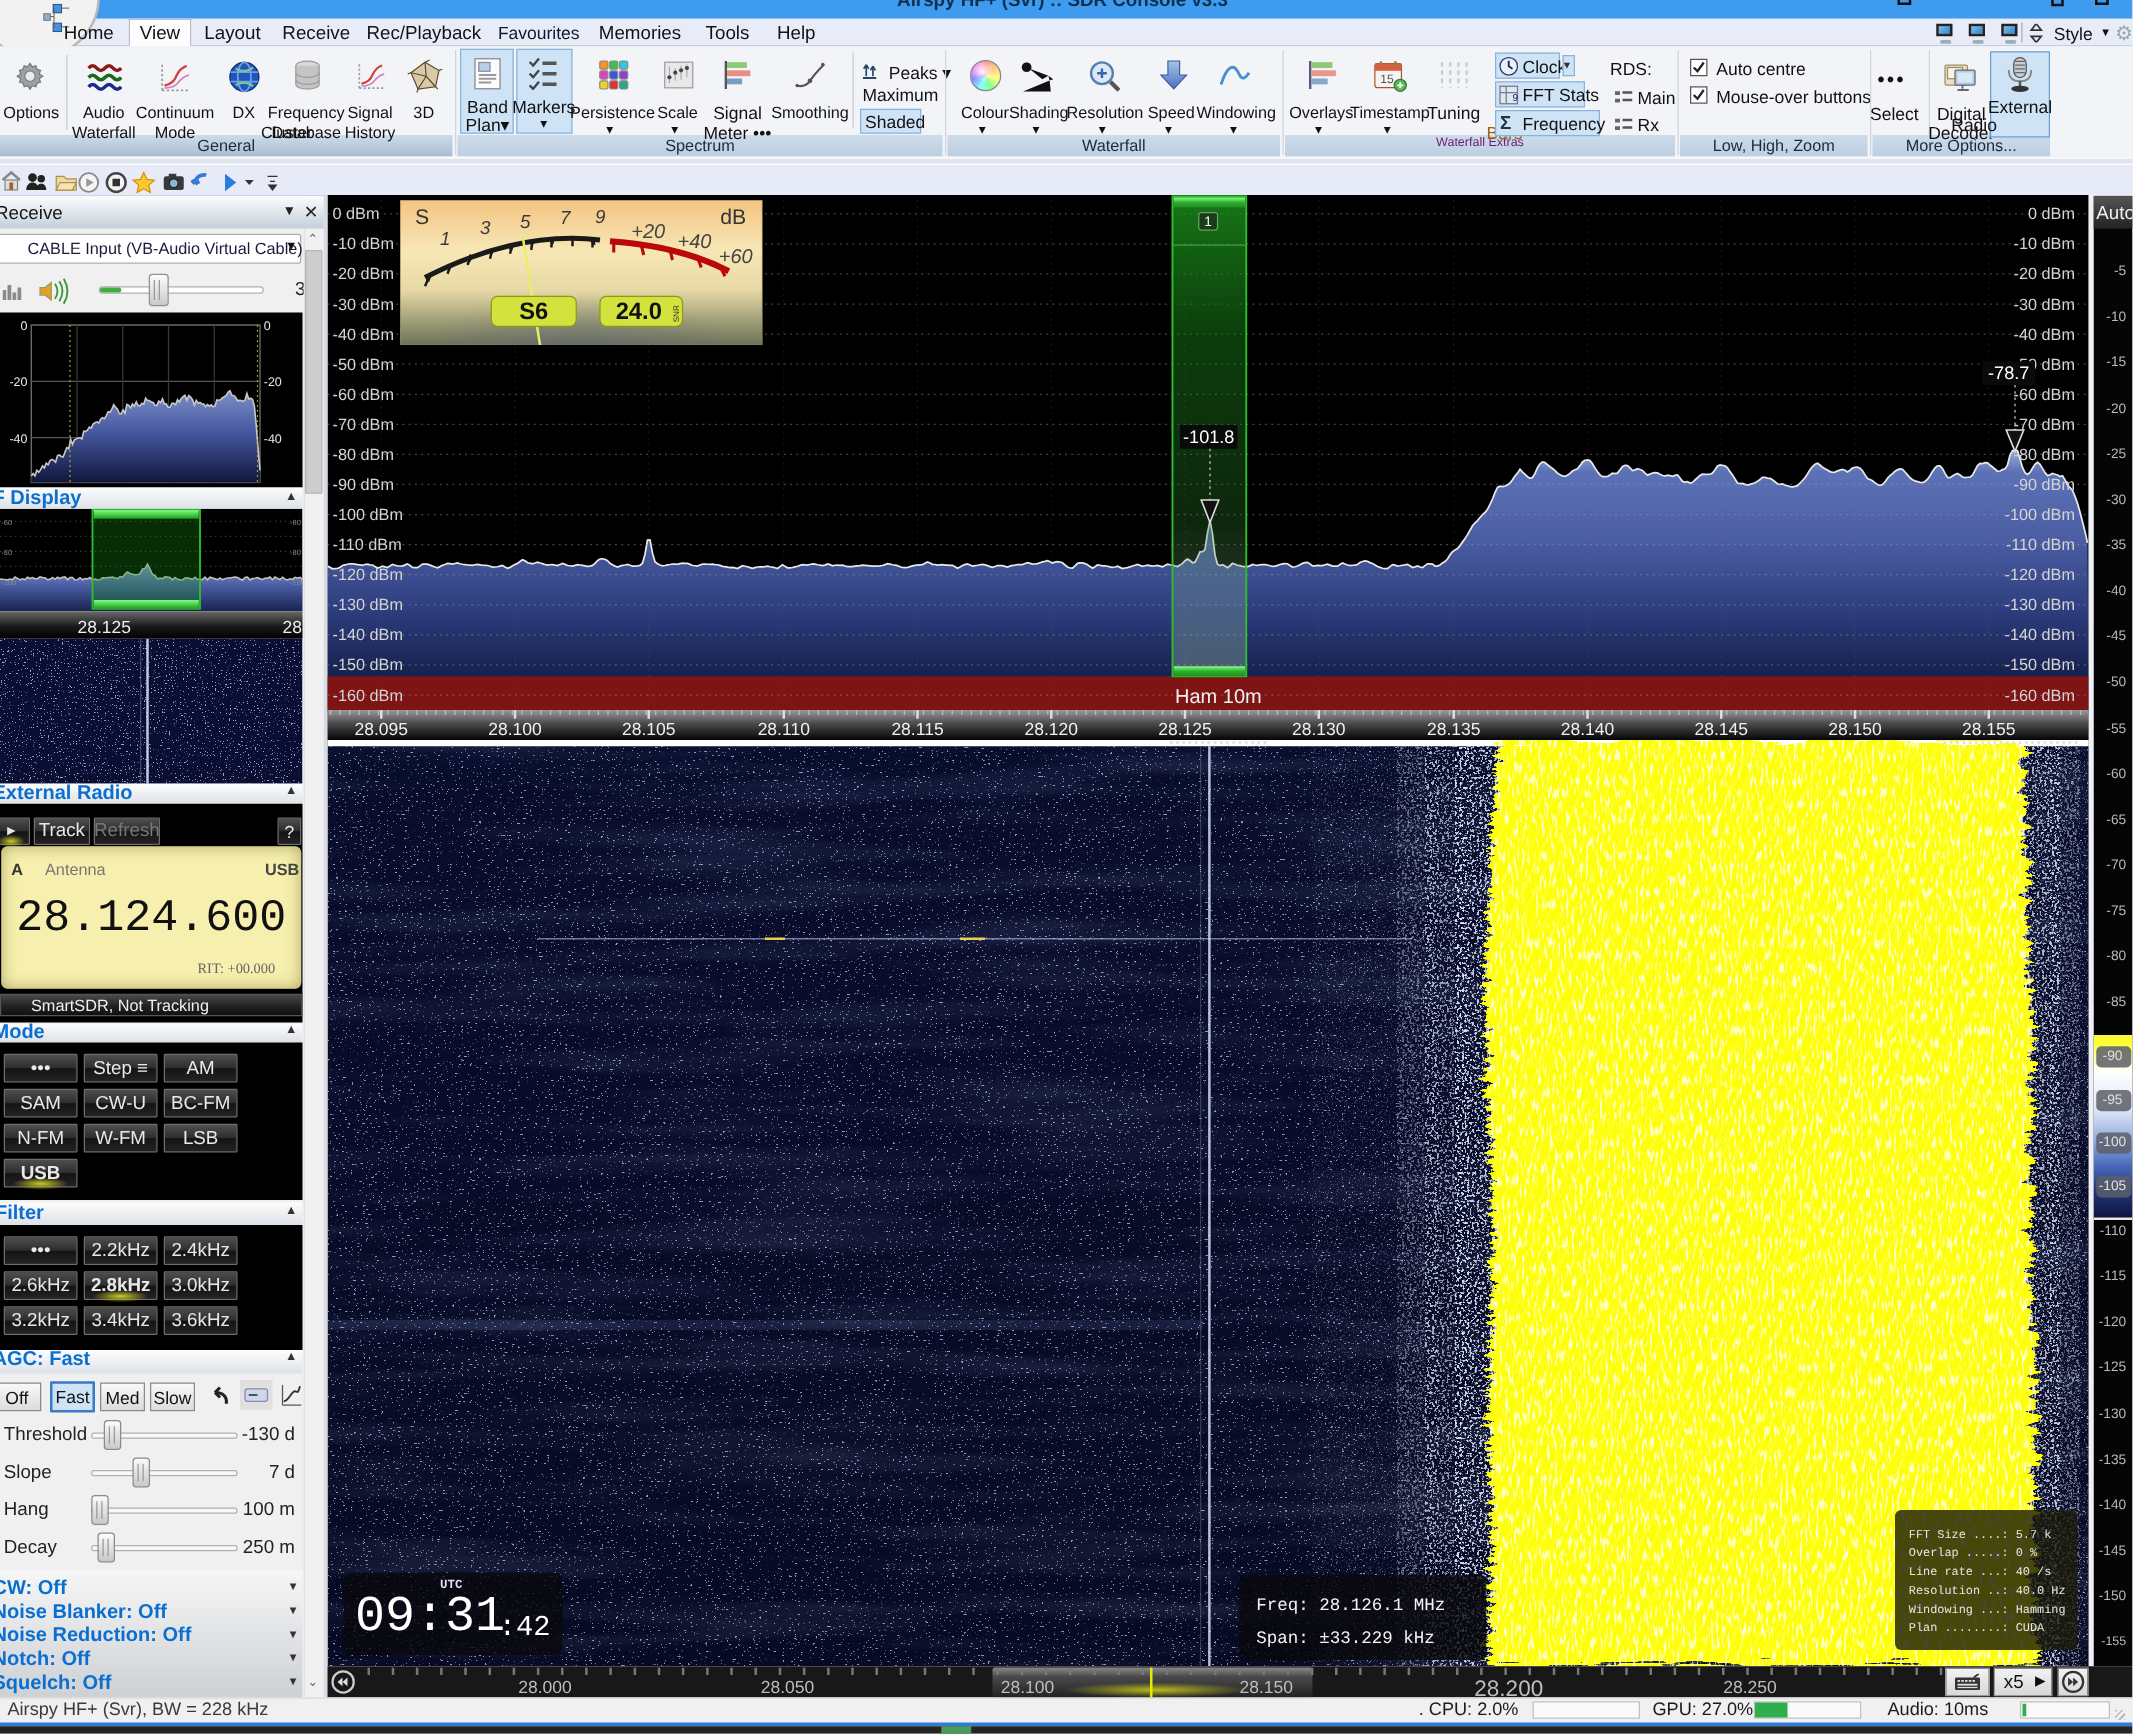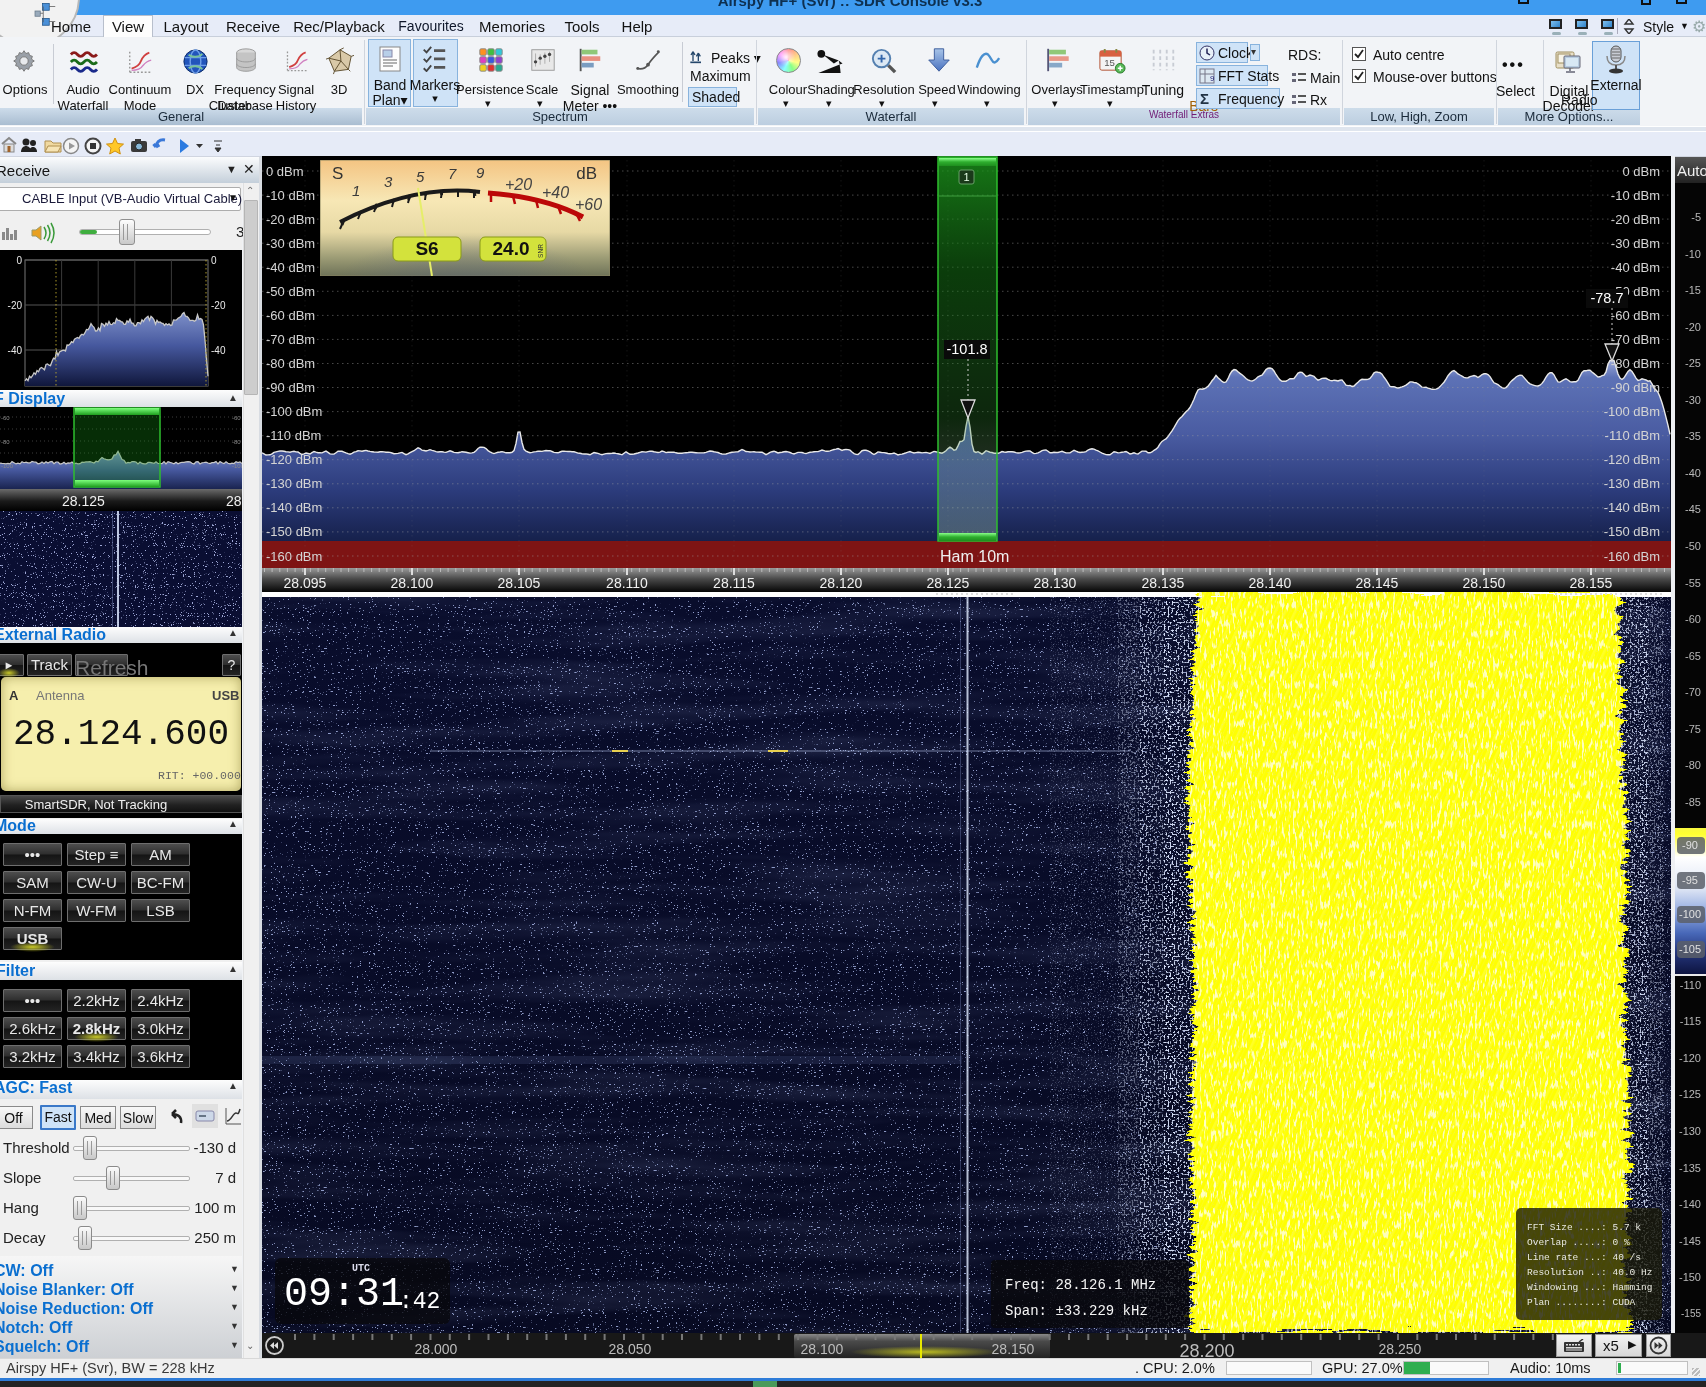--- a/index.html
+++ b/index.html
@@ -426,29 +426,29 @@
 <div class="abs" style="left:0;top:627px;width:242px;height:16px;background:linear-gradient(#fdfdfd,#dde1e6)"></div>
 <div class="lbl" style="left:-6px;top:626px;font-size:16px;font-weight:bold;color:#0a6fd0">External Radio</div>
 <div class="lbl" style="left:228px;top:627px;font-size:10px;color:#333">▲</div>
 <div class="abs" style="left:0;top:643px;width:242px;height:175px;background:#000"></div>
 <div class="abs" style="left:-6px;top:654px;width:30px;height:22px;background:linear-gradient(#4e4e4e,#2e2e2e 48%,#141414 52%,#232323);border:1px solid #6e6e6e;border-radius:1px"></div>
 <div class="abs" style="left:-2.4000000000000004px;top:668px;width:22.8px;height:10px;background:radial-gradient(ellipse at center,rgba(210,210,40,0.95),rgba(210,210,40,0) 70%)"></div>
 <div class="lbl" style="left:-6px;top:658.675px;width:30px;text-align:center;font-size:11px;font-weight:normal;color:#e8e8e8">►</div>
 <div class="abs" style="left:27px;top:654px;width:45px;height:22px;background:linear-gradient(#4e4e4e,#2e2e2e 48%,#141414 52%,#232323);border:1px solid #6e6e6e;border-radius:1px"></div>
 <div class="lbl" style="left:27px;top:656.375px;width:45px;text-align:center;font-size:15px;font-weight:normal;color:#e8e8e8">Track</div>
 <div class="abs" style="left:75px;top:654px;width:53px;height:22px;background:linear-gradient(#4e4e4e,#2e2e2e 48%,#141414 52%,#232323);border:1px solid #6e6e6e;border-radius:1px"></div>
-<div class="lbl" style="left:75px;top:656.375px;width:53px;text-align:center;font-size:21px;font-weight:normal;color:#777">Refresh</div>
+<div class="lbl" style="left:75px;top:656.375px;width:53px;text-align:center;font-size:15px;font-weight:normal;color:#777">Refresh</div>
 <div class="abs" style="left:222px;top:654px;width:19px;height:22px;background:linear-gradient(#4e4e4e,#2e2e2e 48%,#141414 52%,#232323);border:1px solid #6e6e6e;border-radius:1px"></div>
 <div class="lbl" style="left:222px;top:656.95px;width:19px;text-align:center;font-size:14px;font-weight:normal;color:#e8e8e8">?</div>
 <div class="abs" style="left:1px;top:677px;width:240px;height:114px;background:#f6efad;border-radius:5px;box-shadow:inset 0 0 12px rgba(120,110,40,0.55)"></div>
 <div class="lbl" style="left:9px;top:688px;font-size:13px;font-weight:bold;color:#333">A</div>
 <div class="lbl" style="left:36px;top:688px;font-size:13px;color:#777">Antenna</div>
 <div class="lbl" style="left:212px;top:688px;font-size:13px;font-weight:bold;color:#444">USB</div>
 <div class="lbl" style="left:13px;top:714px;font-size:36px;color:#111;font-family:'Liberation Mono',monospace">28.124.600</div>
-<div class="lbl" style="left:158px;top:769px;font-size:11.5px;color:#666;font-family:Liberation Mono, monospace">RIT: +00.000</div>
+<div class="lbl" style="left:158px;top:769px;font-size:11.5px;color:#666;font-family:Liberation Serif, serif">RIT: +00.000</div>
 <div class="abs" style="left:0;top:795px;width:242px;height:18px;background:linear-gradient(#4a4a4a,#222 55%,#111);border:1px solid #555"></div>
 <div class="lbl" style="left:0px;top:797px;width:192px;text-align:center;font-size:13px;color:#f0f0f0">SmartSDR, Not Tracking</div>
 <div class="abs" style="left:0;top:819px;width:242px;height:15px;background:linear-gradient(#fdfdfd,#dde1e6)"></div>
 <div class="lbl" style="left:-6px;top:817px;font-size:16px;font-weight:bold;color:#0a6fd0">Mode</div>
 <div class="lbl" style="left:228px;top:818px;font-size:10px;color:#333">▲</div>
 <div class="abs" style="left:0;top:834px;width:242px;height:126px;background:#000"></div>
 <div class="abs" style="left:3px;top:843px;width:59px;height:23px;background:linear-gradient(#4e4e4e,#2e2e2e 48%,#141414 52%,#232323);border:1px solid #6e6e6e;border-radius:1px"></div>
 <div class="lbl" style="left:3px;top:845.875px;width:59px;text-align:center;font-size:15px;font-weight:normal;color:#e8e8e8">•••</div>
 <div class="abs" style="left:67px;top:843px;width:59px;height:23px;background:linear-gradient(#4e4e4e,#2e2e2e 48%,#141414 52%,#232323);border:1px solid #6e6e6e;border-radius:1px"></div>
 <div class="lbl" style="left:67px;top:845.875px;width:59px;text-align:center;font-size:15px;font-weight:normal;color:#e8e8e8">Step ≡</div>

